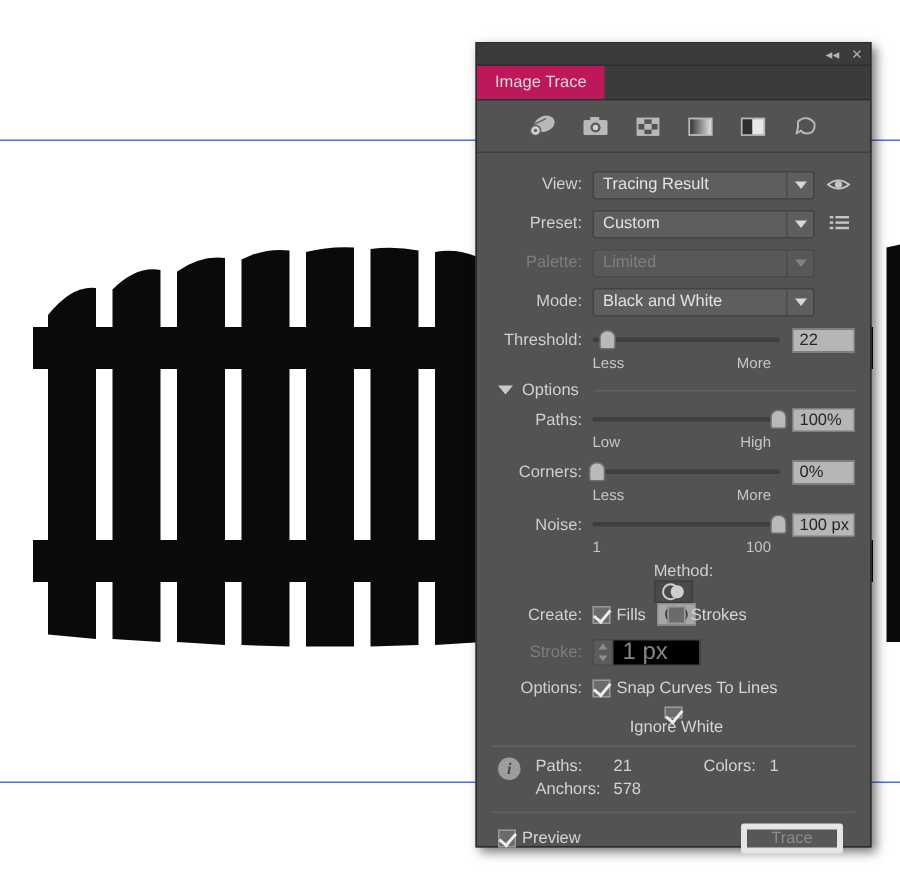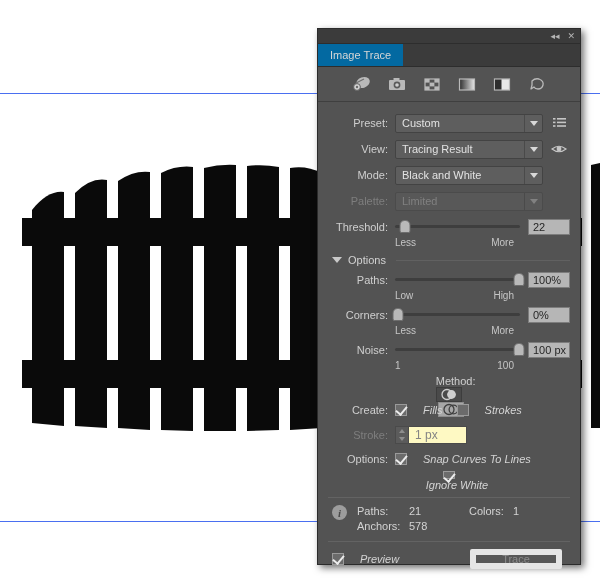--- a/index.html
+++ b/index.html
@@ -83,21 +83,21 @@
   }
 
   .tab-strip {
     height: 22px;
     background: #3b3b3b;
     display: flex;
     align-items: stretch;
     border-bottom: 1px solid #2d2d2d;
   }
   .tab {
-    background: #0369a1;
+    background: #be185d;
     padding: 0 12px;
     display: flex;
     align-items: center;
     font-size: 11px;
     color: #d6d6d6;
     border-right: 1px solid #3b3b3b;
     cursor: pointer;
   }
   .tab-rest { flex: 1; }
 
@@ -291,21 +291,21 @@
   .cb.checked::after {
     content: "";
     position: absolute;
     left: 2px; top: -1px;
     width: 5px; height: 9px;
     border: solid #ececec;
     border-width: 0 2px 2px 0;
     transform: rotate(40deg);
   }
   .cb.empty { background: #6b6b6b; }
-  .cbtext { font-size: 11px; color: #d4d4d4; margin-left: 16px; font-style: italic; }
+  .cbtext { font-size: 11px; color: #d4d4d4; margin-left: 4px; }
 
   .stepper {
     width: 14px;
     height: 18px;
     background: #5b5b5b;
     border: 1px solid #4a4a4a;
     display: flex;
     flex-direction: column;
     box-sizing: border-box;
     cursor: pointer;
@@ -324,25 +324,25 @@
   }
   .s-tri-dn {
     width: 0; height: 0;
     border-left: 3px solid transparent;
     border-right: 3px solid transparent;
     border-top: 4px solid #8d8d8d;
   }
   .stroke-field {
     width: 58px;
     height: 18px;
-    background: #fef9c3;
+    background: #000000;
     border: 1px solid #4a4a4a;
     border-left: none;
     color: #858585;
-    font-size: 12px;
+    font-size: 16px;
     display: flex;
     align-items: center;
     padding-left: 6px;
     box-sizing: border-box;
   }
 
   
   .sep {
     height: 1px;
     background: #636363;
@@ -375,24 +375,24 @@
 
   .footer {
     display: flex;
     align-items: center;
     padding: 7px 8px 0 4px;
     border-top: 1px solid #636363;
     margin-top: 1px;
   }
   .trace-btn {
     margin-left: auto;
-    width: 92px;
+    width: 68px;
     height: 20px;
     background: #575757;
-    border: 6px solid #e5e5e5;
+    border: 4px solid #e5e5e5;
     border-radius: 2px;
     color: #8b8b8b;
     font-size: 11px;
     display: flex;
     align-items: center;
     justify-content: center;
     cursor: pointer;
     box-sizing: border-box;
   }
 </style>
@@ -491,20 +491,36 @@
         </svg>
       </div>
       <div class="trace-icon">
         <svg width="20" height="18" viewBox="0 0 20 18">
           <path d="M5,6 Q8,3 12,4 Q17,6 16,10 Q15,14 11,14 Q8,14 7,12 L4,14 L5,10 Z" fill="none" stroke="#b9b9b9" stroke-width="1.3" stroke-linejoin="round"></path>
         </svg>
       </div>
     </div>
 
     <div class="panel-body">
+
+      <div class="row">
+        <div class="lbl">View:</div>
+        <div class="select">
+          <span class="val">Tracing Result</span>
+          <span class="arrowbox">
+              <i class="caret"></i>
+            </span>
+        </div>
+        <div class="side-icon">
+          <svg width="16" height="12" viewBox="0 0 16 12">
+            <path d="M1,6 Q8,0.5 15,6 Q8,11.5 1,6 Z" fill="none" stroke="#c6c6c6" stroke-width="1.2"></path>
+            <circle cx="8" cy="6" r="2.4" fill="#c6c6c6"></circle>
+          </svg>
+        </div>
+      </div>
 
       <div class="row">
         <div class="lbl">Preset:</div>
         <div class="select">
           <span class="val">Custom</span>
           <span class="arrowbox">
               <i class="caret"></i>
             </span>
         </div>
         <div class="side-icon">
@@ -515,52 +531,36 @@
               <rect x="0" y="4.6" width="2.5" height="1.6"></rect>
                 <rect x="4" y="4.6" width="9" height="1.6"></rect>
               <rect x="0" y="8.2" width="2.5" height="1.6"></rect>
                 <rect x="4" y="8.2" width="9" height="1.6"></rect>
             </g>
           </svg>
         </div>
       </div>
 
       <div class="row">
-        <div class="lbl">View:</div>
-        <div class="select">
-          <span class="val">Tracing Result</span>
+        <div class="lbl dim">Palette:</div>
+        <div class="select disabled">
+          <span class="val">Limited</span>
           <span class="arrowbox">
-              <i class="caret"></i>
+              <i class="caret dim"></i>
             </span>
         </div>
-        <div class="side-icon">
-          <svg width="16" height="12" viewBox="0 0 16 12">
-            <path d="M1,6 Q8,0.5 15,6 Q8,11.5 1,6 Z" fill="none" stroke="#c6c6c6" stroke-width="1.2"></path>
-            <circle cx="8" cy="6" r="2.4" fill="#c6c6c6"></circle>
-          </svg>
-        </div>
+        <div class="side-icon spacer"></div>
       </div>
 
       <div class="row">
         <div class="lbl">Mode:</div>
         <div class="select">
           <span class="val">Black and White</span>
           <span class="arrowbox">
               <i class="caret"></i>
-            </span>
-        </div>
-        <div class="side-icon spacer"></div>
-      </div>
-
-      <div class="row">
-        <div class="lbl dim">Palette:</div>
-        <div class="select disabled">
-          <span class="val">Limited</span>
-          <span class="arrowbox">
-              <i class="caret dim"></i>
             </span>
         </div>
         <div class="side-icon spacer"></div>
       </div>
 
       <div class="slider-row">
         <div class="lbl">Threshold:</div>
         <div class="slider-track-wrap">
           <div class="slider-track"></div>
           <div class="slider-thumb" style="left:8%"></div>

